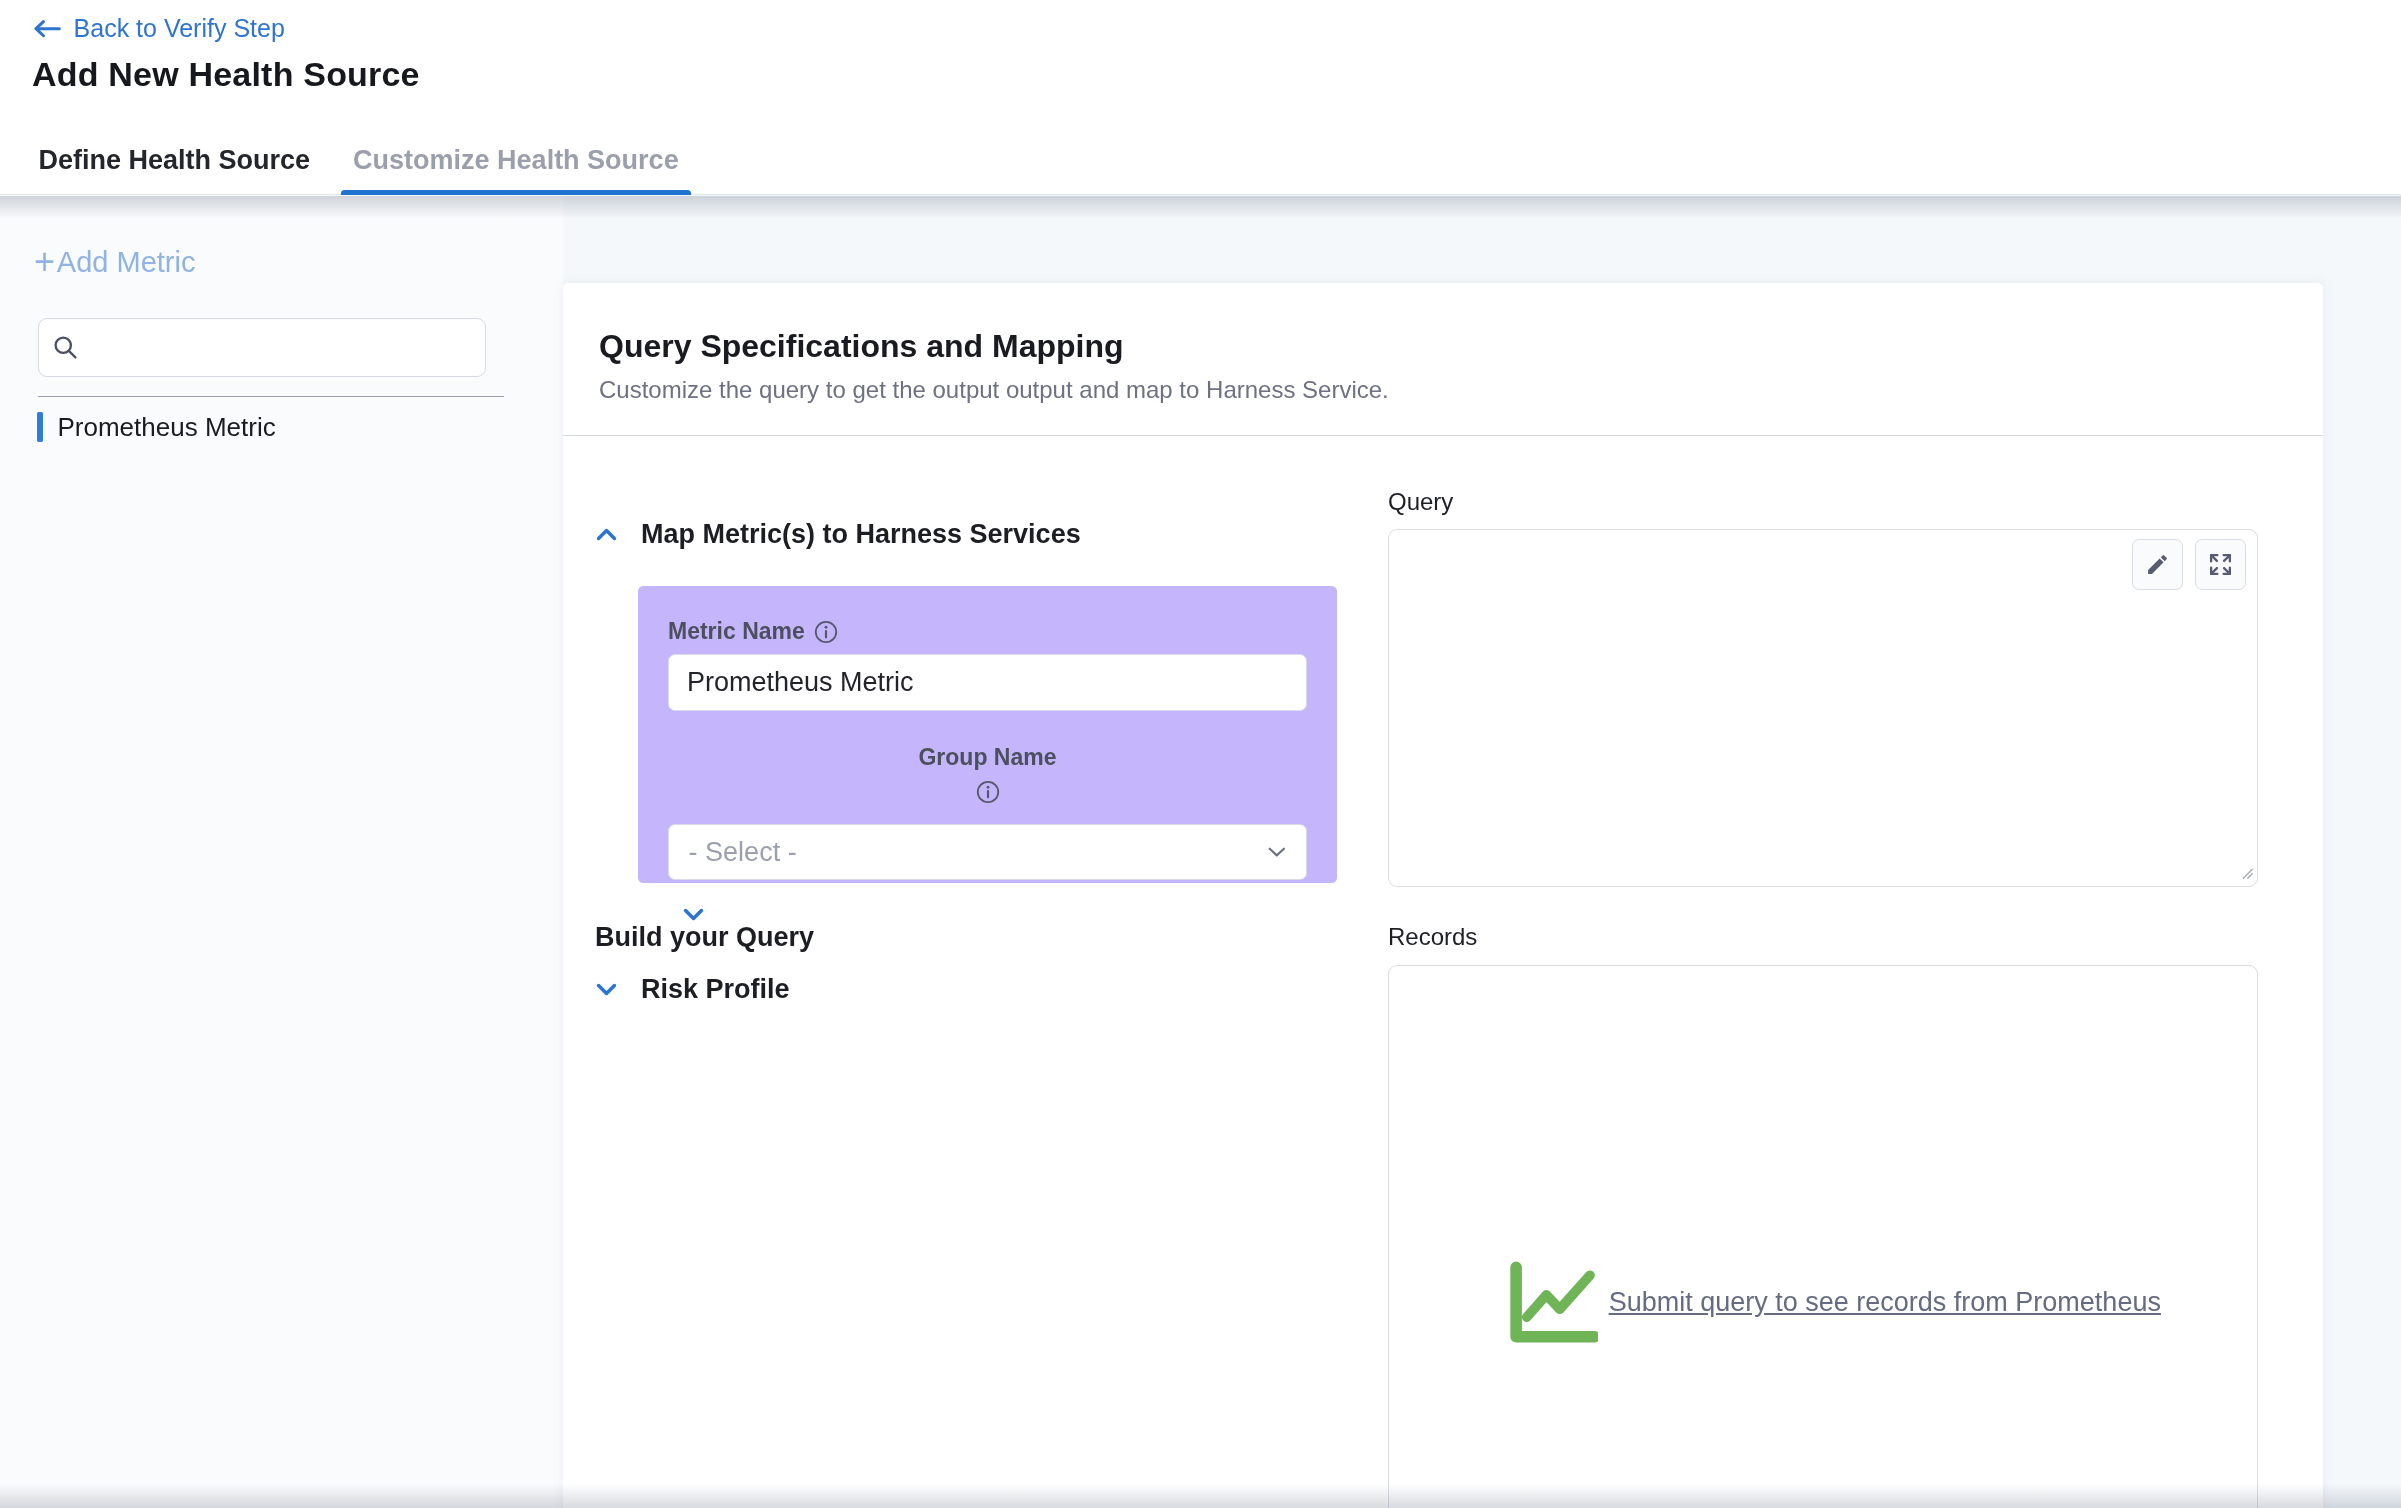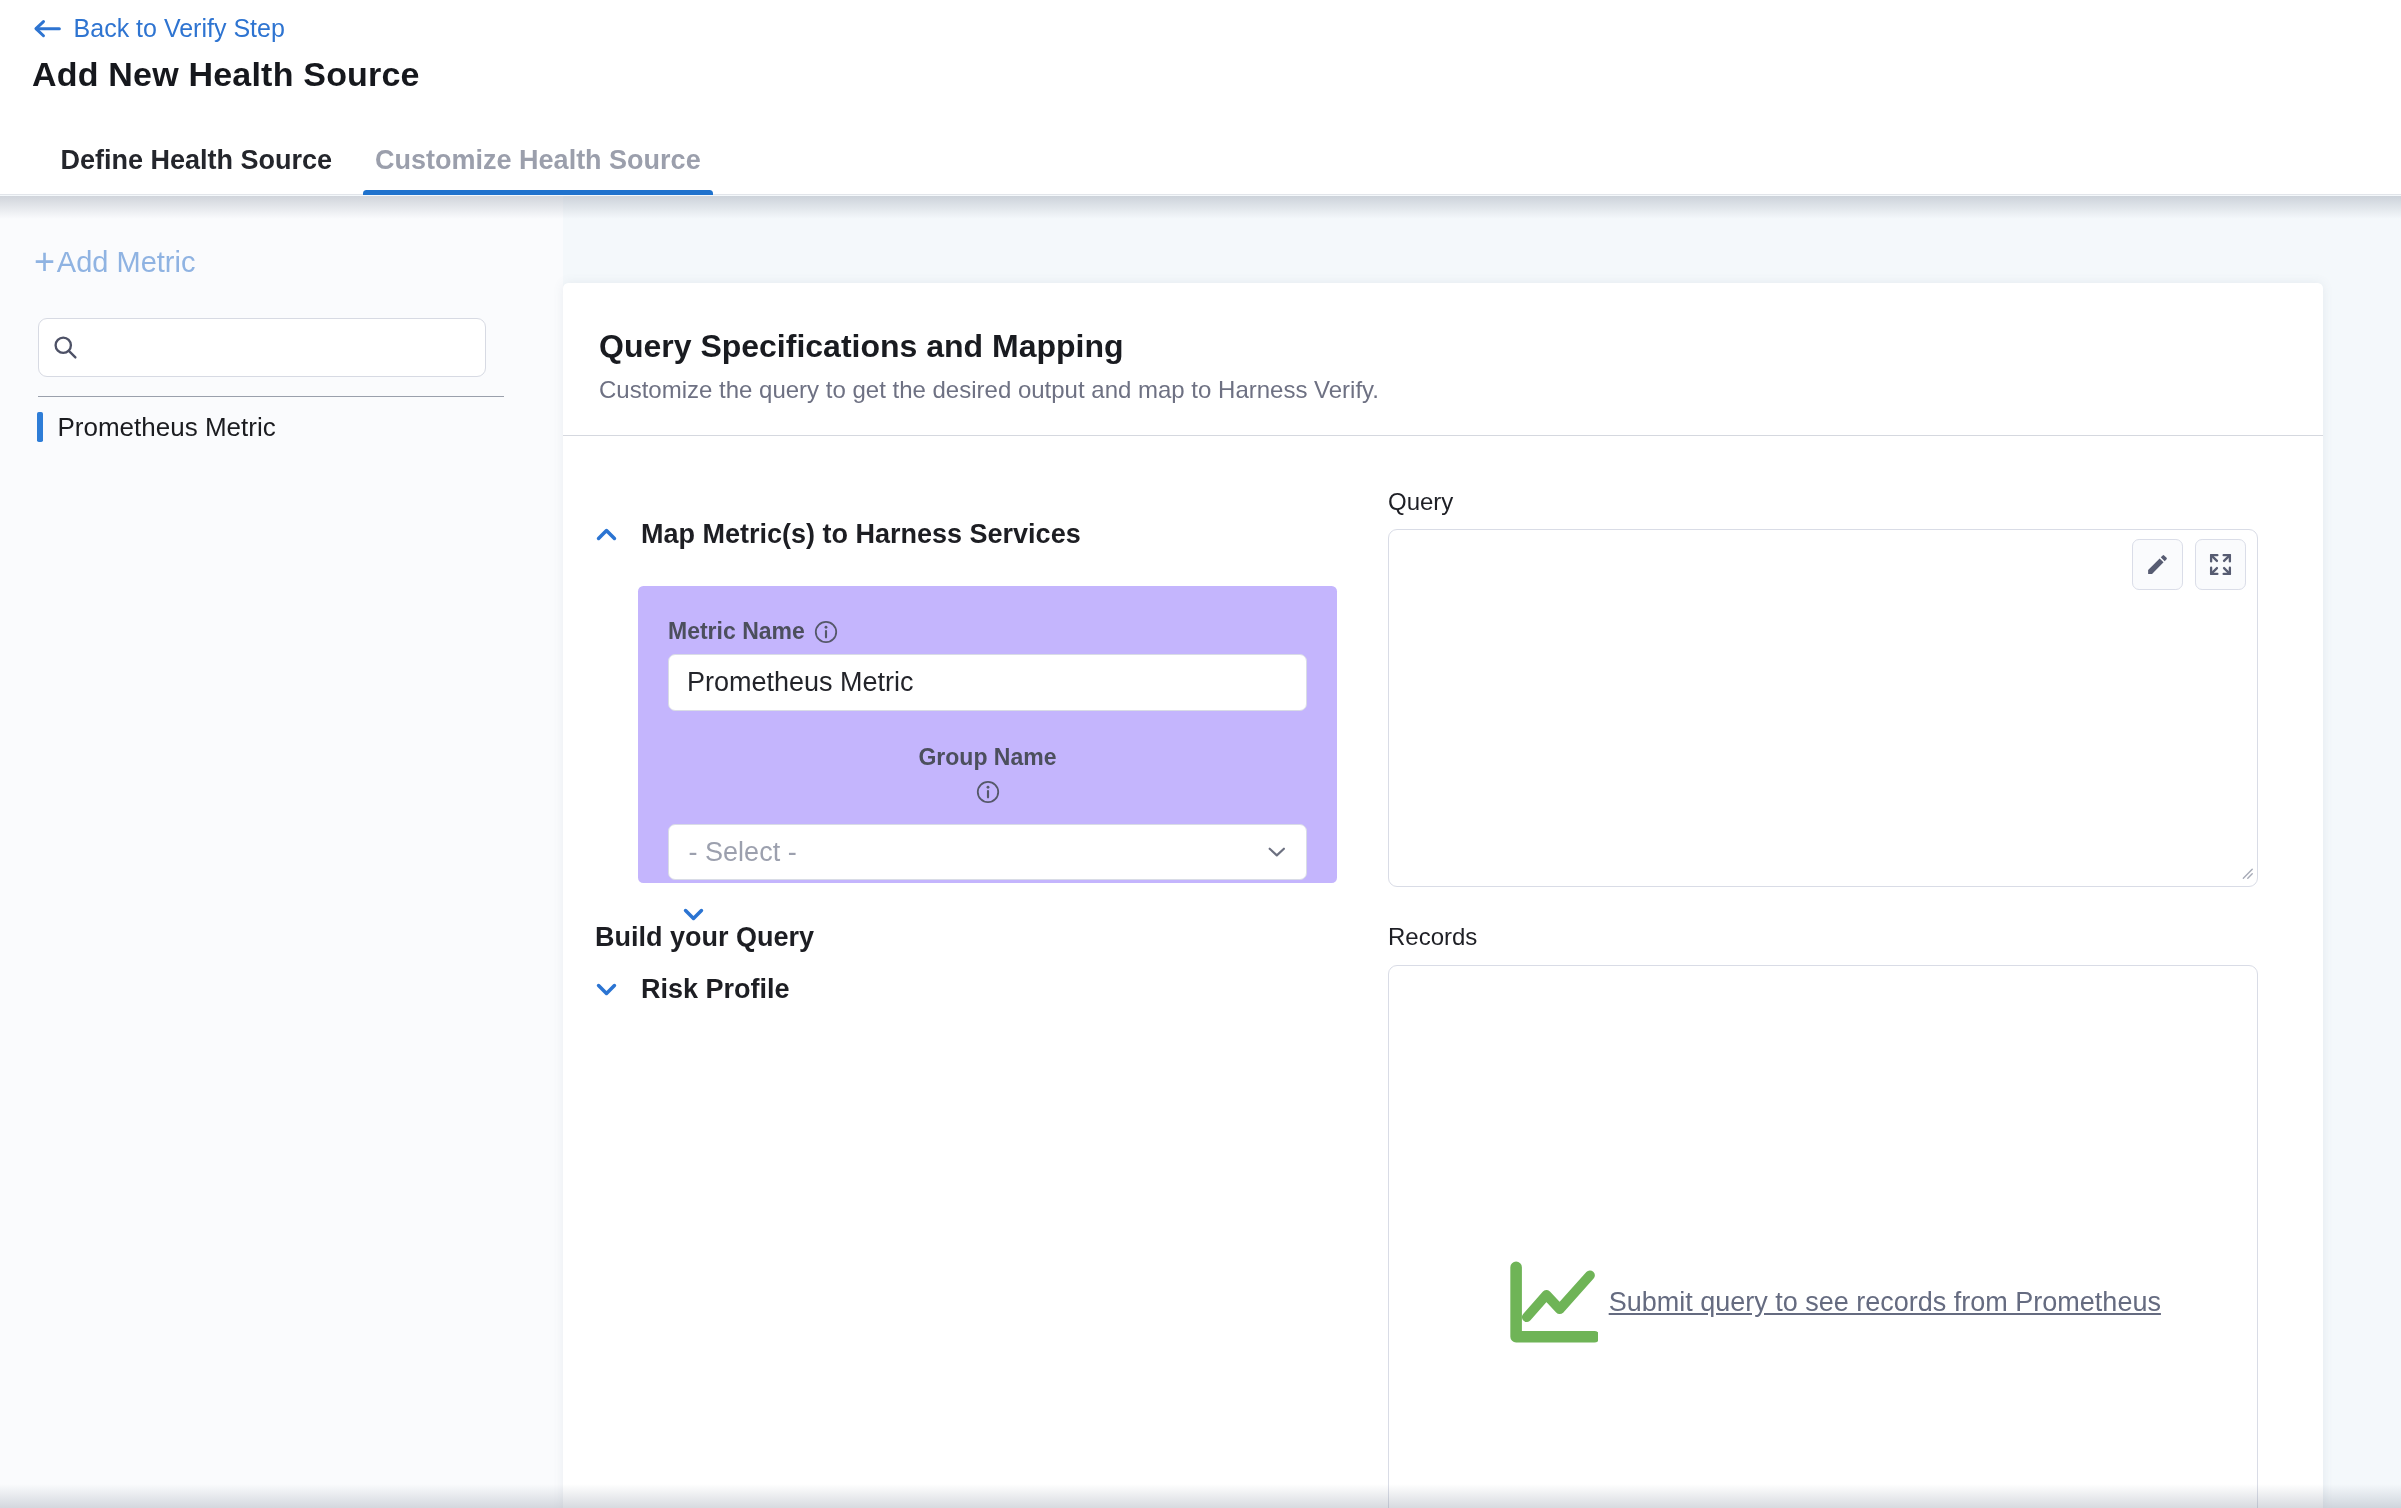--- a/index.html
+++ b/index.html
@@ -7,21 +7,21 @@
   body { font-family:"Liberation Sans", sans-serif; }
   .stage { position:relative; width:2401px; height:1509px; background:#f4f8fb; overflow:hidden; }
 
   
   .header { position:absolute; top:0; left:0; right:0; height:158px; background:#fff; border-bottom:0.9px solid #dfe2e7; z-index:4; }
   .back-row { position:absolute; top:14.3px; left:32px; display:flex; align-items:center; gap:11.6px; cursor:pointer; }
   .back-row span { font-size:25px; font-weight:500; color:#2e74d1; }
   .page-title { position:absolute; top:55px; left:32px; font-size:34px; font-weight:700; color:#16181d; letter-spacing:0.2px; }
 
   
-  .tabbar { position:absolute; top:126px; left:0; right:0; height:69px; background:#fff; border-bottom:0.9px solid #e2e5ea; display:flex; align-items:stretch; padding-left:48px; z-index:4; }
+  .tabbar { position:absolute; top:126px; left:0; right:0; height:69px; background:#fff; border-bottom:0.9px solid #e2e5ea; display:flex; align-items:stretch; padding-left:26px; z-index:4; }
   .tab { position:relative; display:flex; align-items:center; padding:0 12.5px; margin-right:18px; font-size:27px; font-weight:600; color:#24262c; cursor:pointer; }
   .tab.active { color:#9b9fac; }
   .tab.active::after { content:""; position:absolute; left:0; right:0; bottom:-0.9px; height:5.3px; background:#1f72cd; border-radius:3.6px 3.6px 0 0; }
 
   
   .content { position:absolute; top:196px; left:0; right:0; bottom:0; background:#f4f8fb; }
   .tab-shadow { position:absolute; top:0; left:0; right:0; height:23px; background:linear-gradient(to bottom, rgba(140,149,164,.38), rgba(140,149,164,0)); z-index:6; pointer-events:none; }
   .bottom-shadow { position:absolute; bottom:0; left:0; right:0; height:25px; background:linear-gradient(to top, rgba(118,128,146,.30), rgba(118,128,146,0)); z-index:30; pointer-events:none; }
 
   
@@ -117,21 +117,21 @@
       </div>
       <div class="side-divider"></div>
       <div class="metric-item">
         <span class="metric-bar"></span>
         <span class="metric-label">Prometheus Metric</span>
       </div>
     </div>
 
     <div class="card">
       <div class="card-title">Query Specifications and Mapping</div>
-      <div class="card-subtitle">Customize the query to get the desired output and map to Harness Verify.</div>
+      <div class="card-subtitle">Customize the query to get the output output and map to Harness Service.</div>
       <div class="card-divider"></div>
 
       <div class="section-row row-map">
         <span class="chev">
           <svg width="23" height="15" viewBox="0 0 26 17" fill="none">
             <path d="M4 13 L13 4 L22 13" stroke="#2b74d2" stroke-width="4" stroke-linecap="round" stroke-linejoin="round"></path>
           </svg>
         </span>
         <span class="stitle">Map Metric(s) to Harness Services</span>
       </div>

